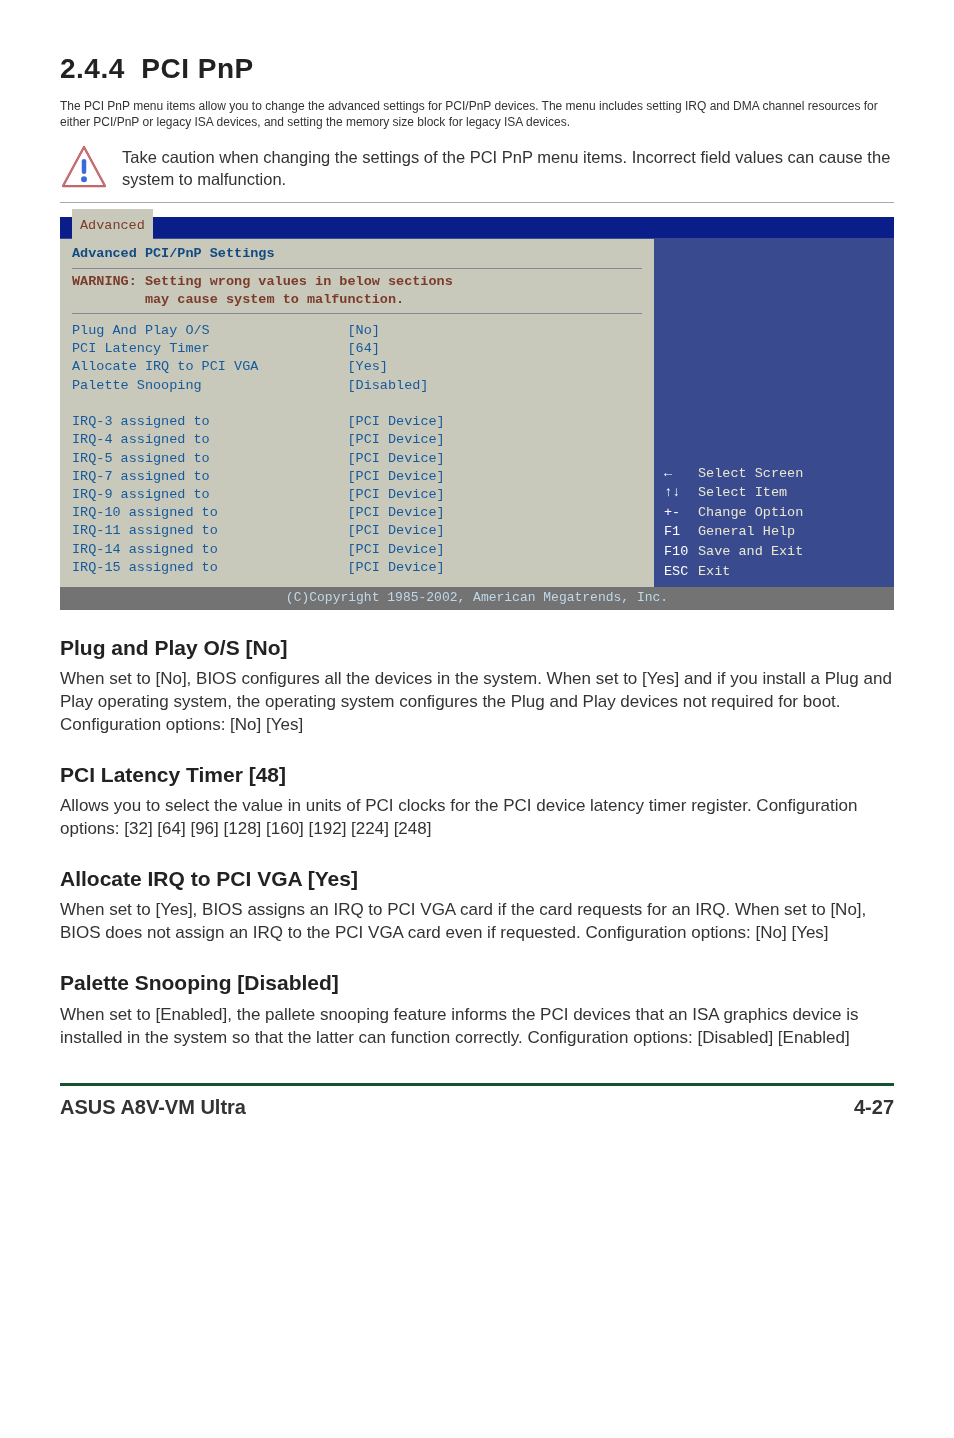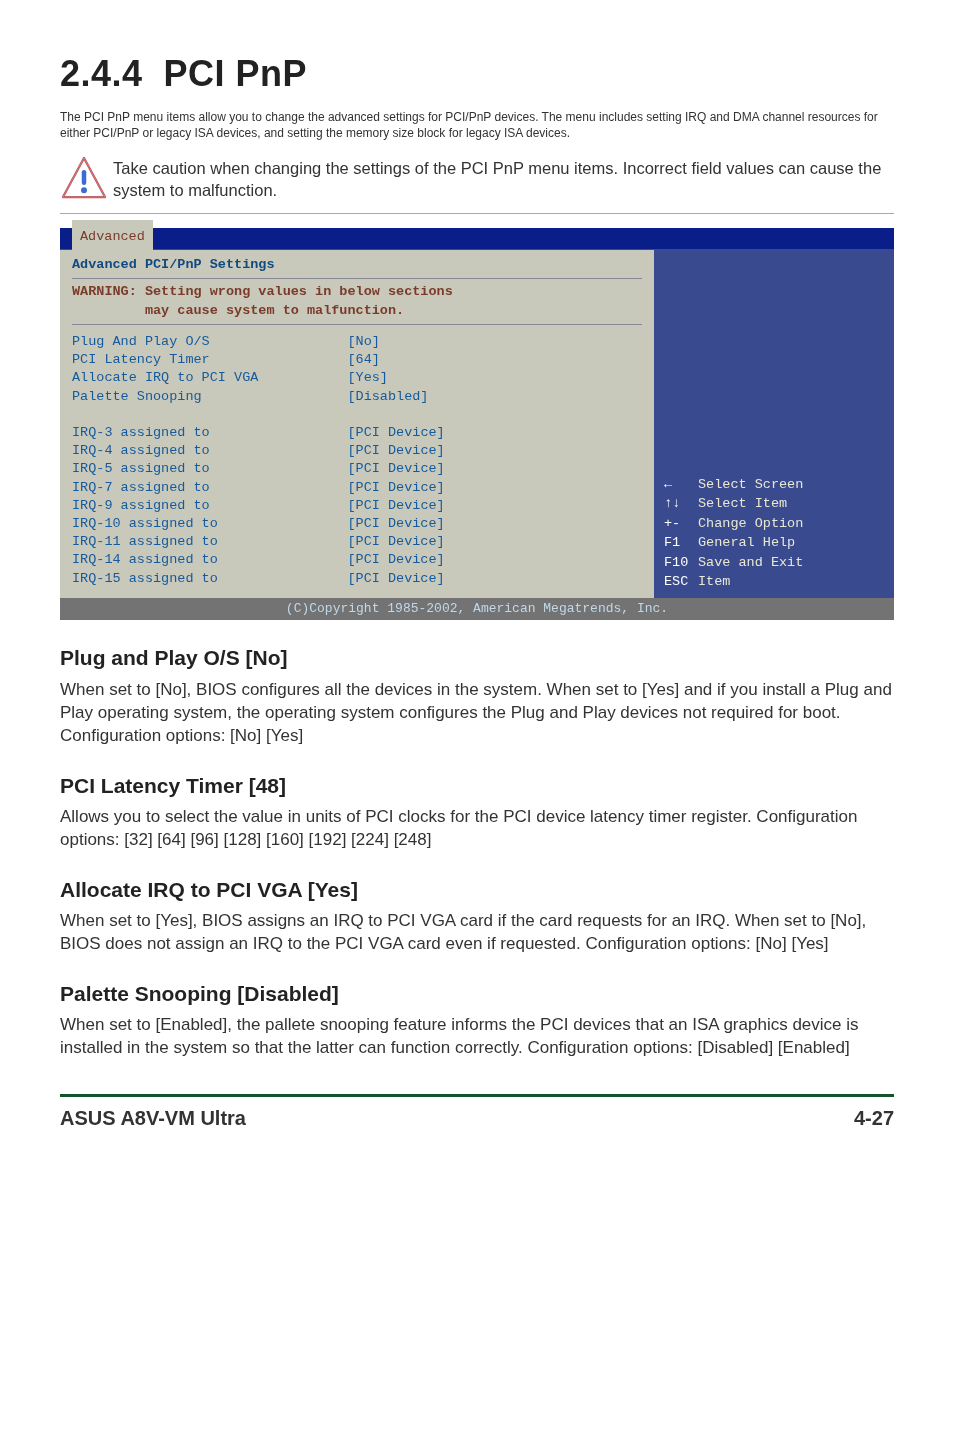--- a/index.html
+++ b/index.html
@@ -6,35 +6,35 @@
   body {
     font-family: "Helvetica Neue", Arial, sans-serif;
     background: #fff;
     color: #222;
     width: 954px;
     margin: 0 auto;
     padding: 50px 60px 40px 60px;
     line-height: 1.35;
   }
   h2.section-number {
-    font-size: 36px;
+    font-size: 28px;
     font-weight: 700;
     margin-bottom: 10px;
     letter-spacing: 0.5px;
   }
   p.body-text {
     font-size: 12px;
     color: #333;
     margin-bottom: 6px;
   }
 
   .caution-row {
     display: flex;
     align-items: flex-start;
-    gap: 5px;
+    gap: 14px;
     margin: 14px 0 4px;
     border-bottom: 1px solid #aaa;
     padding-bottom: 10px;
   }
   .caution-icon {
     flex: 0 0 48px;
     height: 48px;
   }
   .caution-text {
     font-size: 16.5px;
@@ -177,21 +177,21 @@
 <span><span>IRQ-10 assigned to</span>                <span>[PCI Device]</span></span>
 <span><span>IRQ-11 assigned to</span>                <span>[PCI Device]</span></span>
 <span><span>IRQ-14 assigned to</span>                <span>[PCI Device]</span></span>
 <span><span>IRQ-15 assigned to</span>                <span>[PCI Device]</span></span></div>
     <div class="bios-right">
       <div class="keys"><span><span class="k">←</span><span>Select Screen</span></span>
 <span><span class="k">↑↓</span><span>Select Item</span></span>
 <span><span class="k">+-</span><span>Change Option</span></span>
 <span><span class="k">F1</span><span>General Help</span></span>
 <span><span class="k">F10</span><span>Save and Exit</span></span>
-<span><span class="k">ESC</span><span>Item</span></span></div>
+<span><span class="k">ESC</span><span>Exit</span></span></div>
     </div>
   </div>
   <div class="bios-footer">(C)Copyright 1985-2002, American Megatrends, Inc.</div>
 </div>
 
 <h3 class="opt-title">Plug and Play O/S [No]</h3>
 <p class="opt-body">When set to [No], BIOS configures all the devices in the system. When set to [Yes] and if you install a Plug and Play operating system, the operating system configures the Plug and Play devices not required for boot. Configuration options: [No] [Yes]</p>
 
 <h3 class="opt-title">PCI Latency Timer [48]</h3>
 <p class="opt-body">Allows you to select the value in units of PCI clocks for the PCI device latency timer register. Configuration options: [32] [64] [96] [128] [160] [192] [224] [248]</p>

